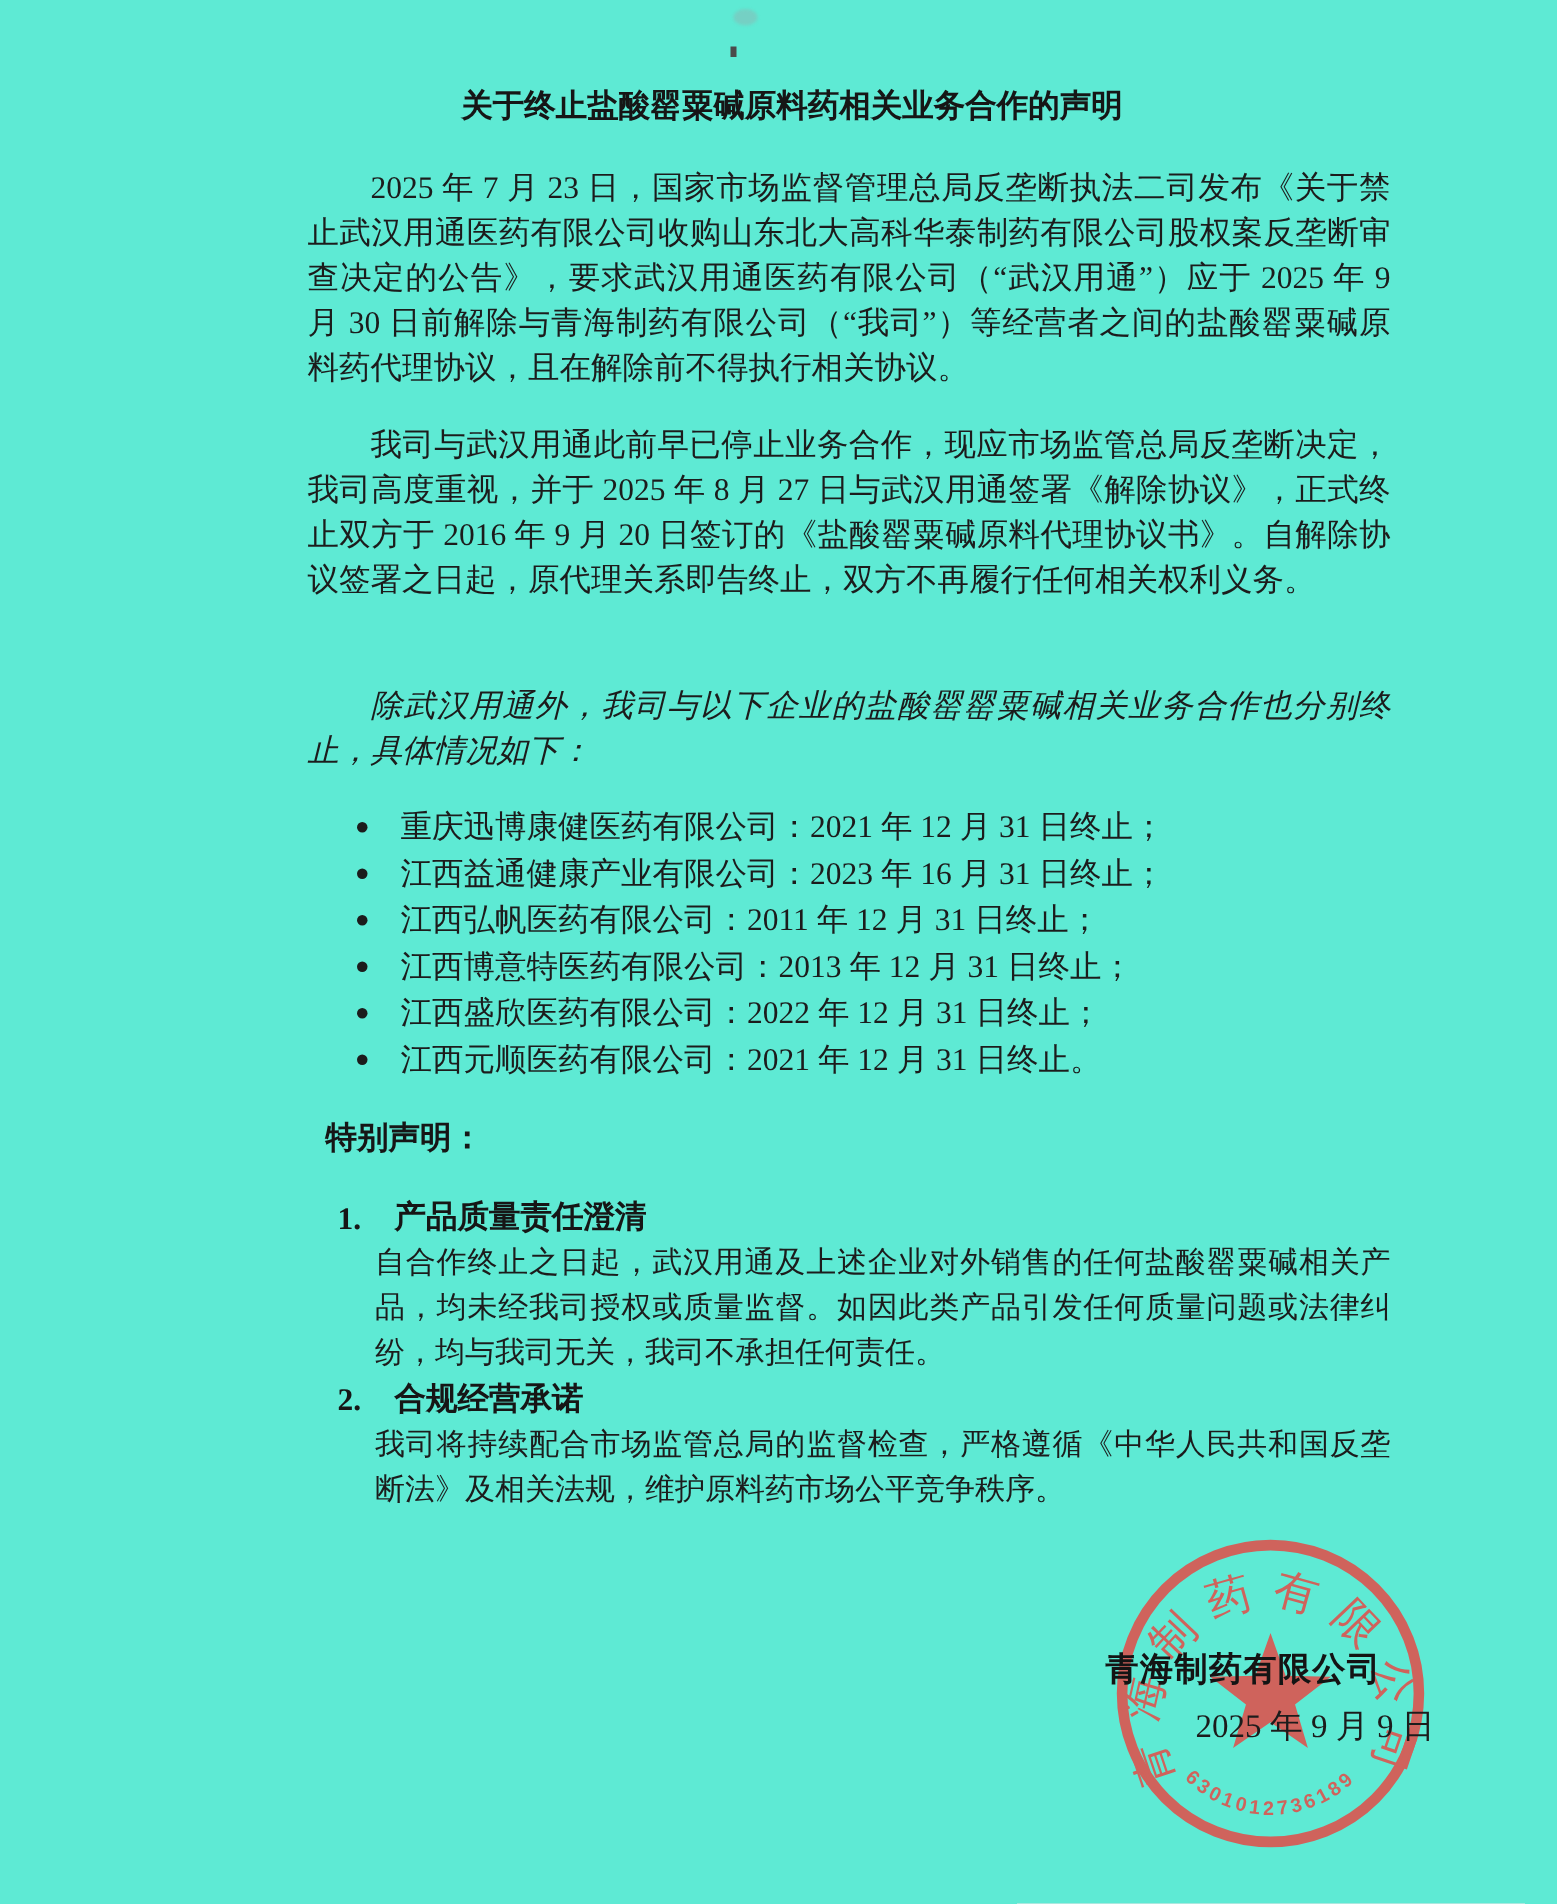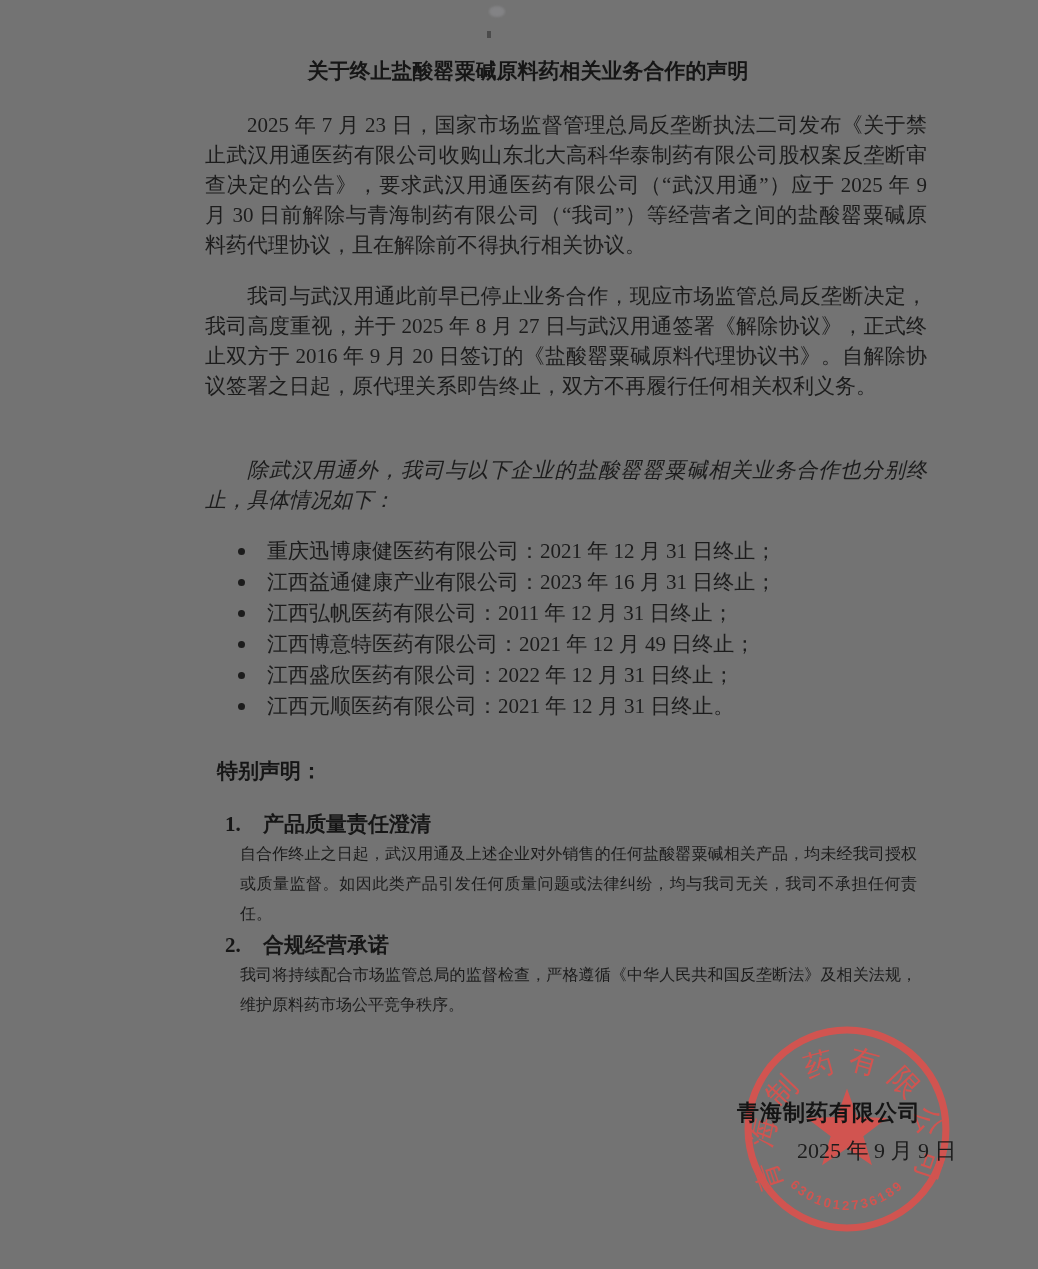--- a/index.html
+++ b/index.html
@@ -1,20 +1,20 @@
 <!DOCTYPE html>
 <html><head>
 <meta charset="utf-8">
 <style>
   html,body{margin:0;padding:0;background:#e8e8e8;}
   .page{
     position:relative;
     width:1038px;height:1269px;
     margin:0 auto;
-    background:#737373;
+    background:#5eead4;
     overflow:hidden;
     color:#1c1c1c;
     font-family:"Liberation Serif","DejaVu Serif",serif;
   }
   .content{
     position:absolute;
     left:205px; top:0;
     width:722px;
   }
   .doc-title{
@@ -52,21 +52,21 @@
   .bullet-dot{
     flex:0 0 auto;
     width:7px;height:7px;
     border-radius:50%;
     background:#1c1c1c;
     margin-left:33px;
     margin-right:22px;
     align-self:center;
   }
   .special-heading{
-    margin-top:34px;
+    margin-top:22px;
     padding-left:12px;
     font-family:"Liberation Sans","DejaVu Sans",sans-serif;
     font-weight:bold;
     font-size:21px;
     line-height:30px;
     color:#161616;
   }
   .section-title-row{
     margin-top:23px;
     display:flex;
@@ -78,23 +78,23 @@
   }
   .section-title-row.tight{margin-top:1px;}
   .section-num{
     flex:0 0 auto;
     margin-left:20px;
     width:38px;
     font-family:"Liberation Serif","DejaVu Serif",serif;
     font-weight:bold;
   }
   .section-body{
-    margin-left:35px;
+    margin-left:45px;
     width:677px;
-    font-size:16px;
+    font-size:20px;
     line-height:30px;
     text-align:justify;
   }
   .signature-company{
     position:absolute;
     left:737px; top:1098px;
     font-size:22px;
     font-weight:600;
     letter-spacing:1px;
     color:#141414;
@@ -155,21 +155,21 @@
       <li class="term-item">
         <span class="bullet-dot"></span>
         <span>江西益通健康产业有限公司：2023 年 16 月 31 日终止；</span>
       </li>
       <li class="term-item">
         <span class="bullet-dot"></span>
         <span>江西弘帆医药有限公司：2011 年 12 月 31 日终止；</span>
       </li>
       <li class="term-item">
         <span class="bullet-dot"></span>
-        <span>江西博意特医药有限公司：2021 年 12 月 49 日终止；</span>
+        <span>江西博意特医药有限公司：2013 年 12 月 31 日终止；</span>
       </li>
       <li class="term-item">
         <span class="bullet-dot"></span>
         <span>江西盛欣医药有限公司：2022 年 12 月 31 日终止；</span>
       </li>
       <li class="term-item">
         <span class="bullet-dot"></span>
         <span>江西元顺医药有限公司：2021 年 12 月 31 日终止。</span>
       </li>
     </ul>

